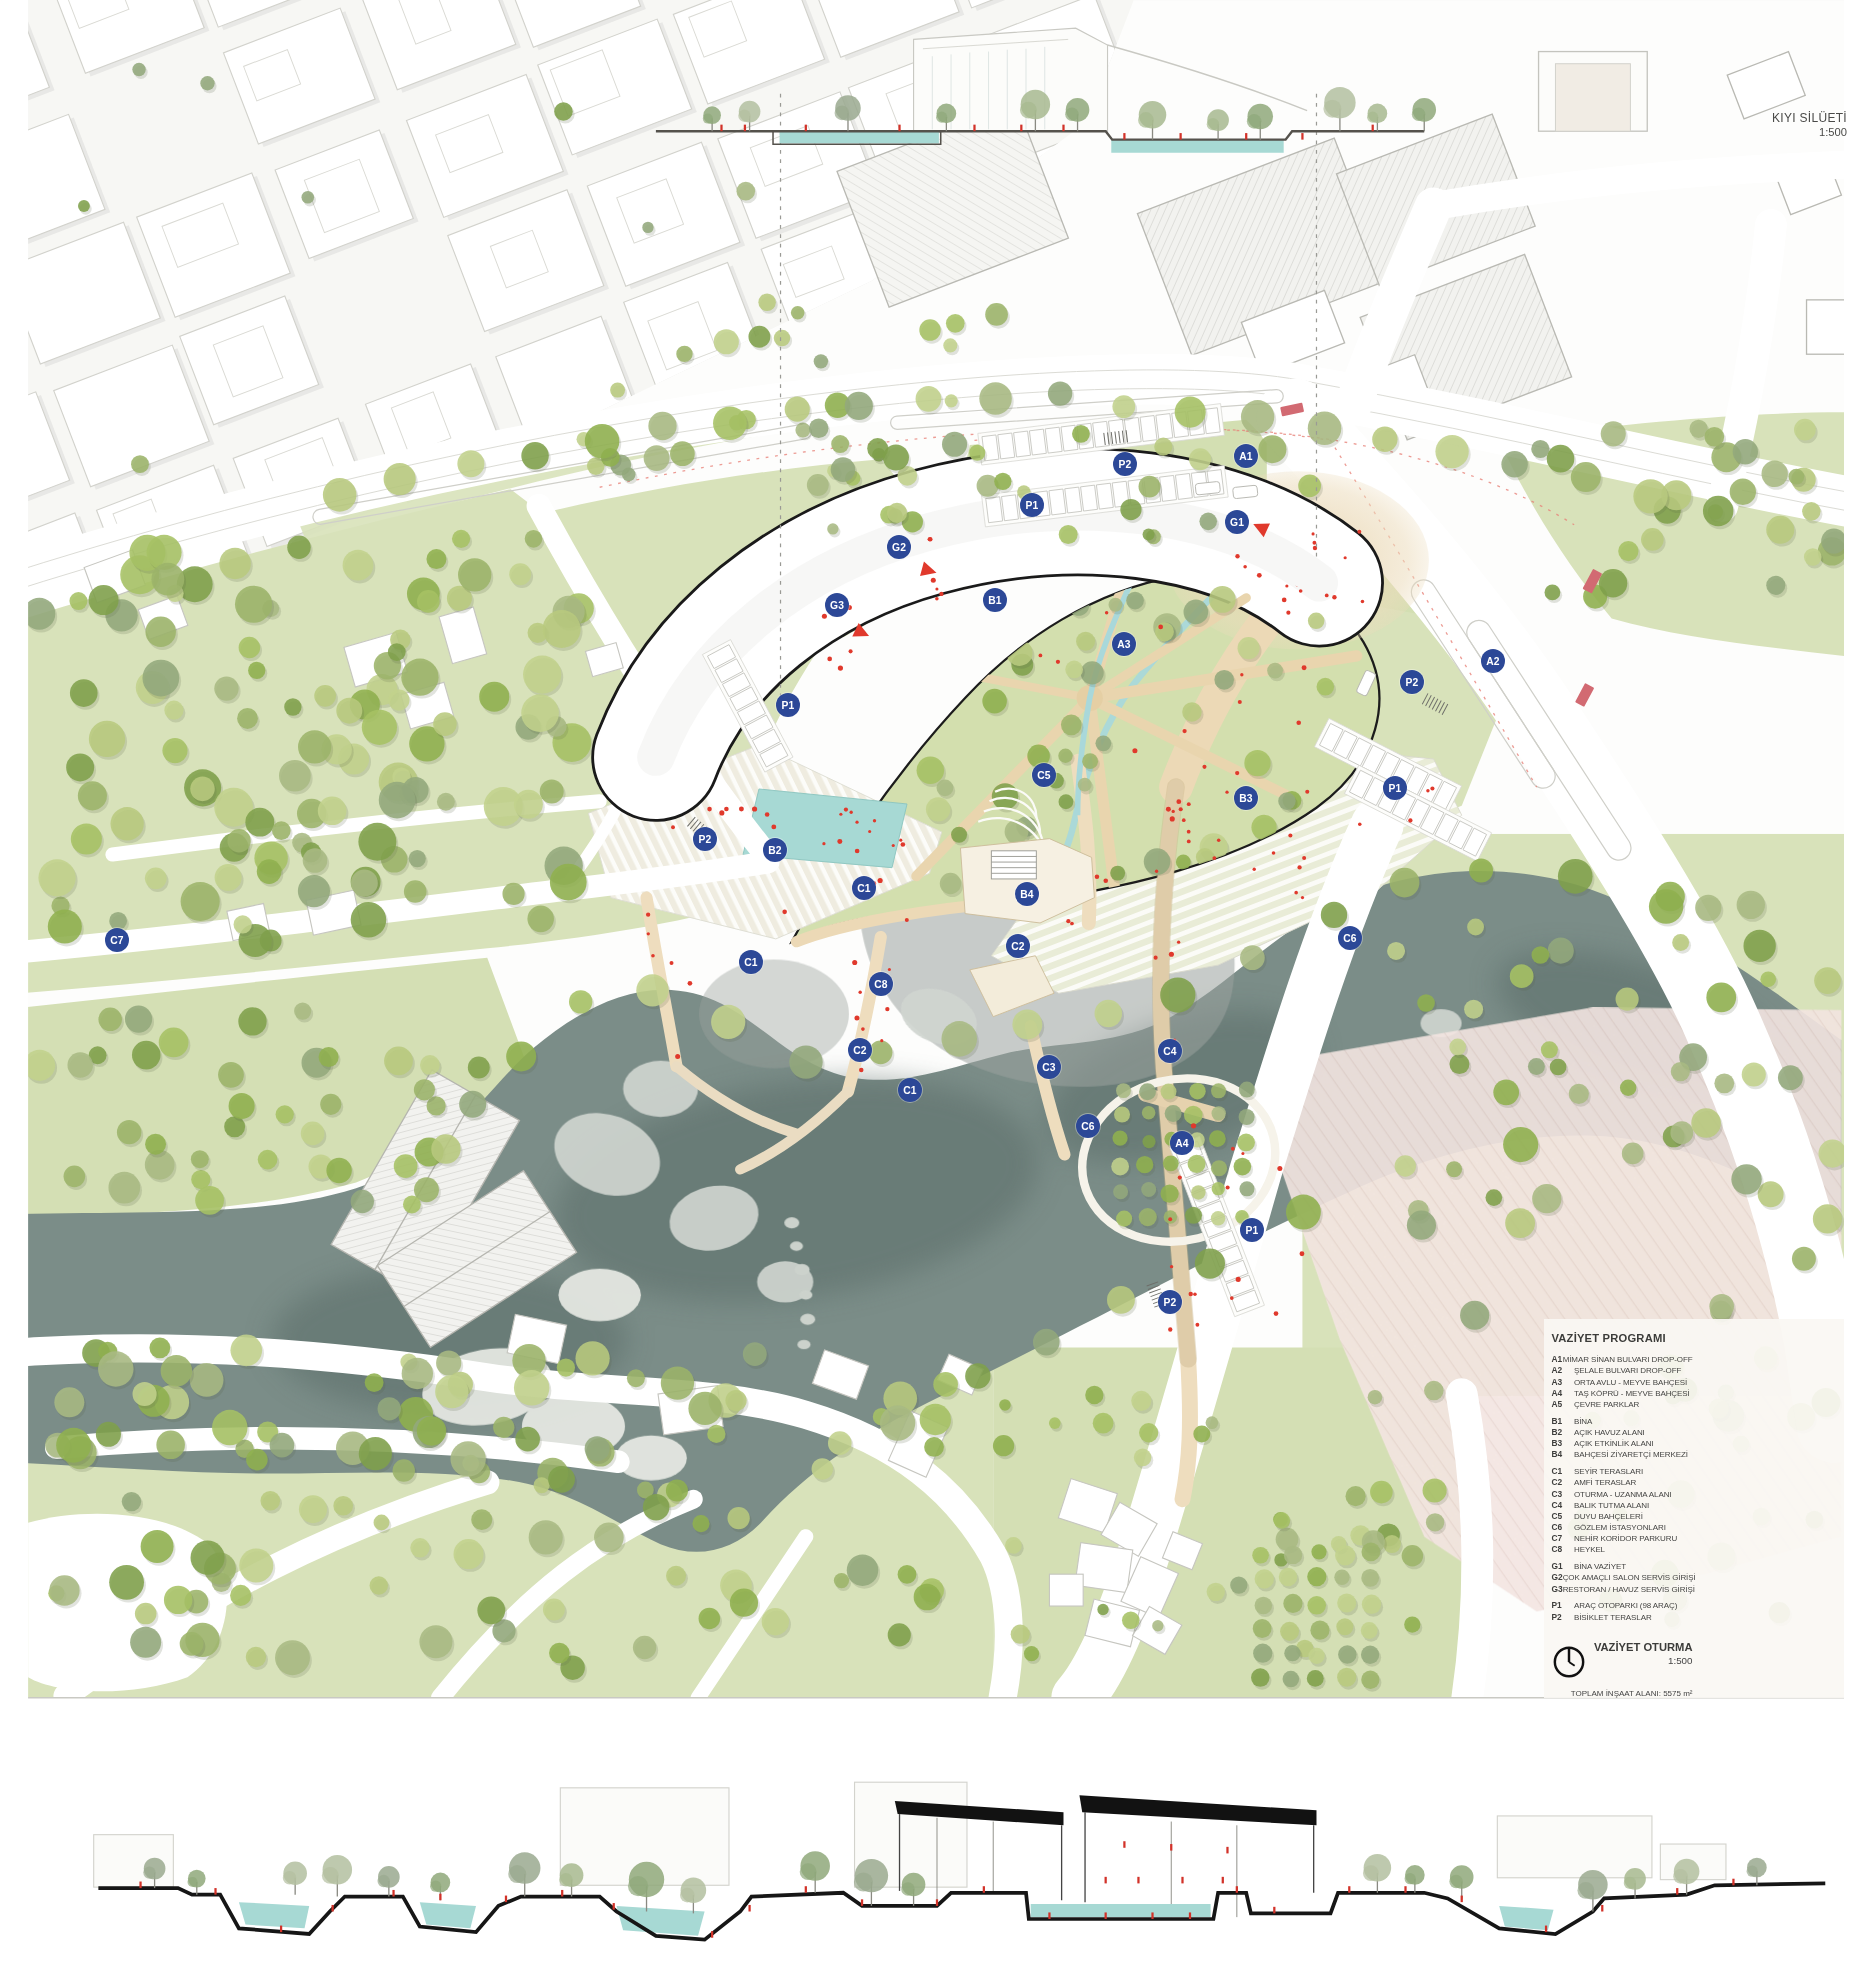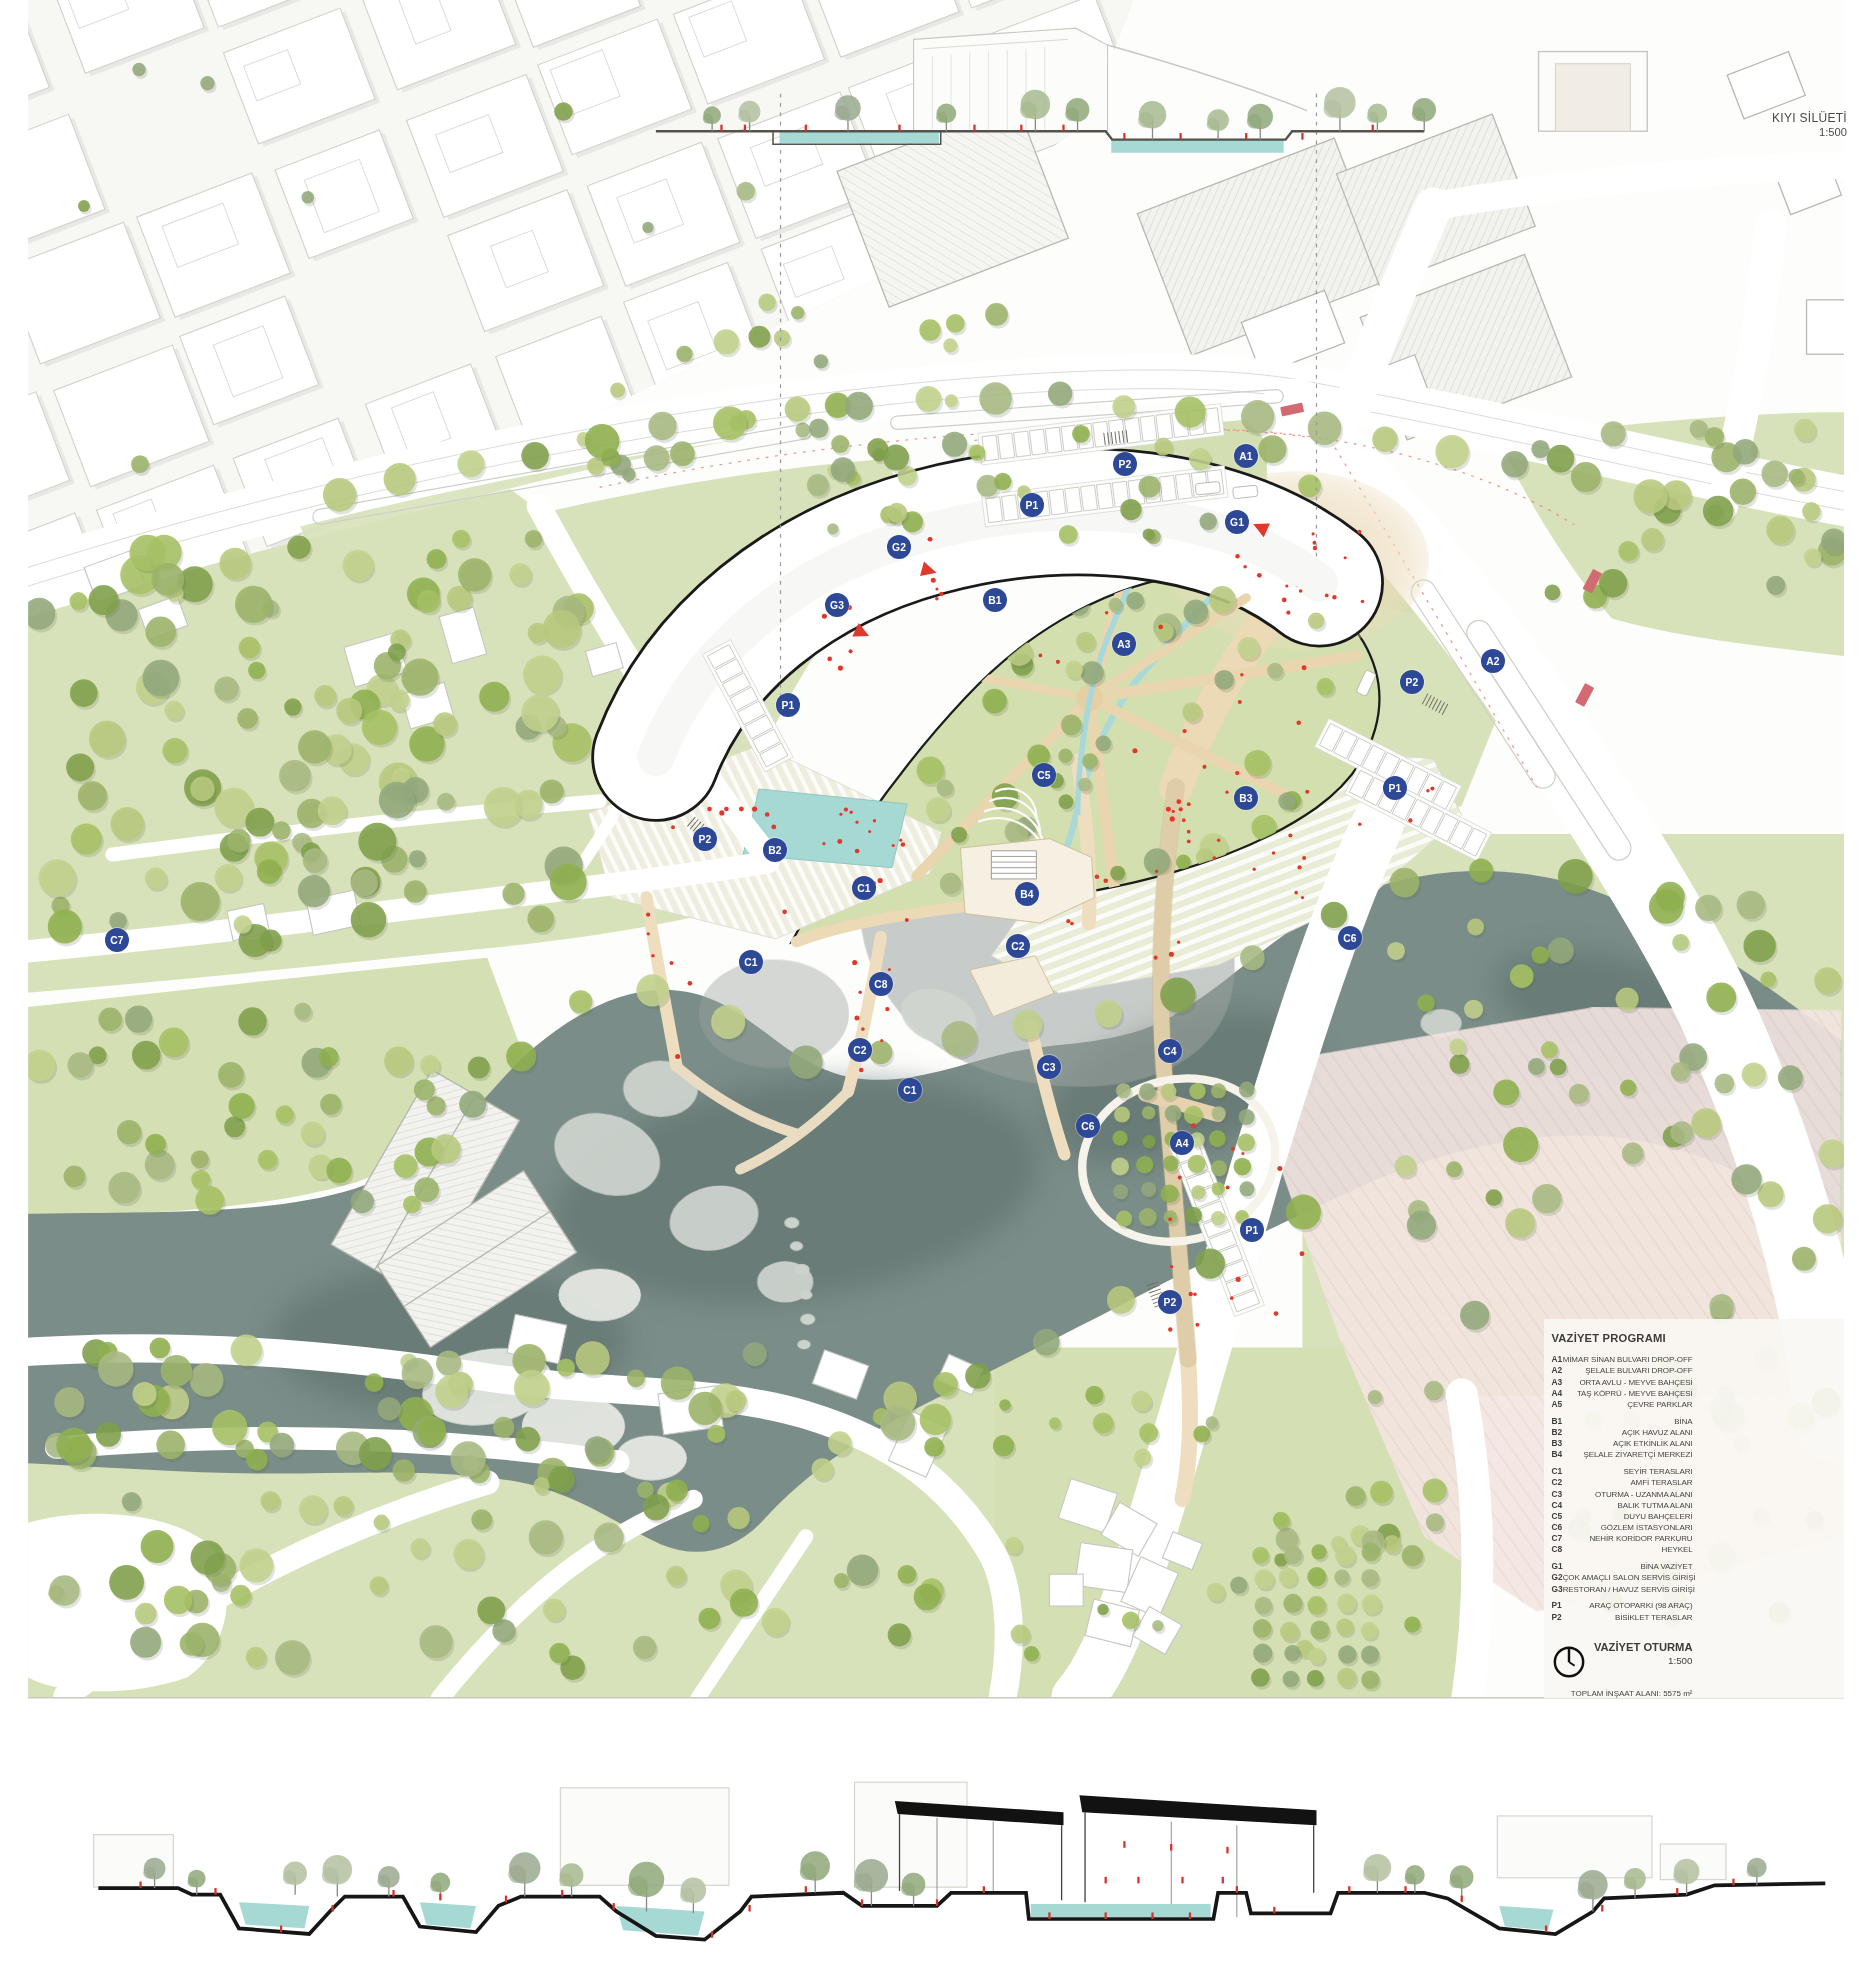--- a/index.html
+++ b/index.html
@@ -16,21 +16,21 @@
   .section-label .t1{font-size:12px;letter-spacing:0.3px;color:#4a4a48;}
   .section-label .t2{font-size:11.2px;color:#4a4a48;}
   
   .legend{position:absolute;left:1544px;top:1319px;width:300px;height:379px;
           background:rgba(250,248,243,.93);}
   .legend-inner{position:absolute;left:7.5px;top:13px;width:141px;}
   .legend-title{font-size:11.2px;font-weight:bold;color:#3c3c3a;text-align:left;margin-bottom:10.3px;letter-spacing:0.2px;}
   .legend-group{margin-bottom:5.6px;}
   .legend-row{display:flex;justify-content:space-between;align-items:baseline;height:11.2px;}
   .legend-row .code{font-size:8.4px;font-weight:bold;color:#3f3f3d;width:22.5px;}
-  .legend-row .lbl{font-size:8px;color:#444442;text-align:right;flex:1;white-space:nowrap;letter-spacing:-0.1px;}
+  .legend-row .lbl{font-size:8px;color:#444442;text-align:left;flex:1;white-space:nowrap;letter-spacing:-0.1px;}
   .legend-footer{position:absolute;left:7.5px;top:322px;width:141px;text-align:right;}
   .legend-footer .pt{font-size:11.2px;font-weight:bold;color:#3c3c3a;}
   .legend-footer .ps{font-size:9.8px;color:#444;margin-top:1.9px;}
   .legend-footer .ta{font-size:8px;color:#444;margin-top:23px;white-space:nowrap;}
   .north{position:absolute;left:7.5px;top:326px;width:34px;height:34px;}
 </style>
 </head>
 <body>
 
 <div class="stage">
@@ -2264,21 +2264,21 @@
             <div class="legend-row">
               <span class="code">B2</span>
               <span class="lbl">AÇIK HAVUZ ALANI</span>
             </div>
             <div class="legend-row">
               <span class="code">B3</span>
               <span class="lbl">AÇIK ETKİNLİK ALANI</span>
             </div>
             <div class="legend-row">
               <span class="code">B4</span>
-              <span class="lbl">ŞELALE ZİYARETÇİ MERKEZİ</span>
+              <span class="lbl">BAHÇESİ ZİYARETÇİ MERKEZİ</span>
             </div>
           </div>
           <div class="legend-group">
             <div class="legend-row">
               <span class="code">C1</span>
               <span class="lbl">SEYİR TERASLARI</span>
             </div>
             <div class="legend-row">
               <span class="code">C2</span>
               <span class="lbl">AMFİ TERASLAR</span>

